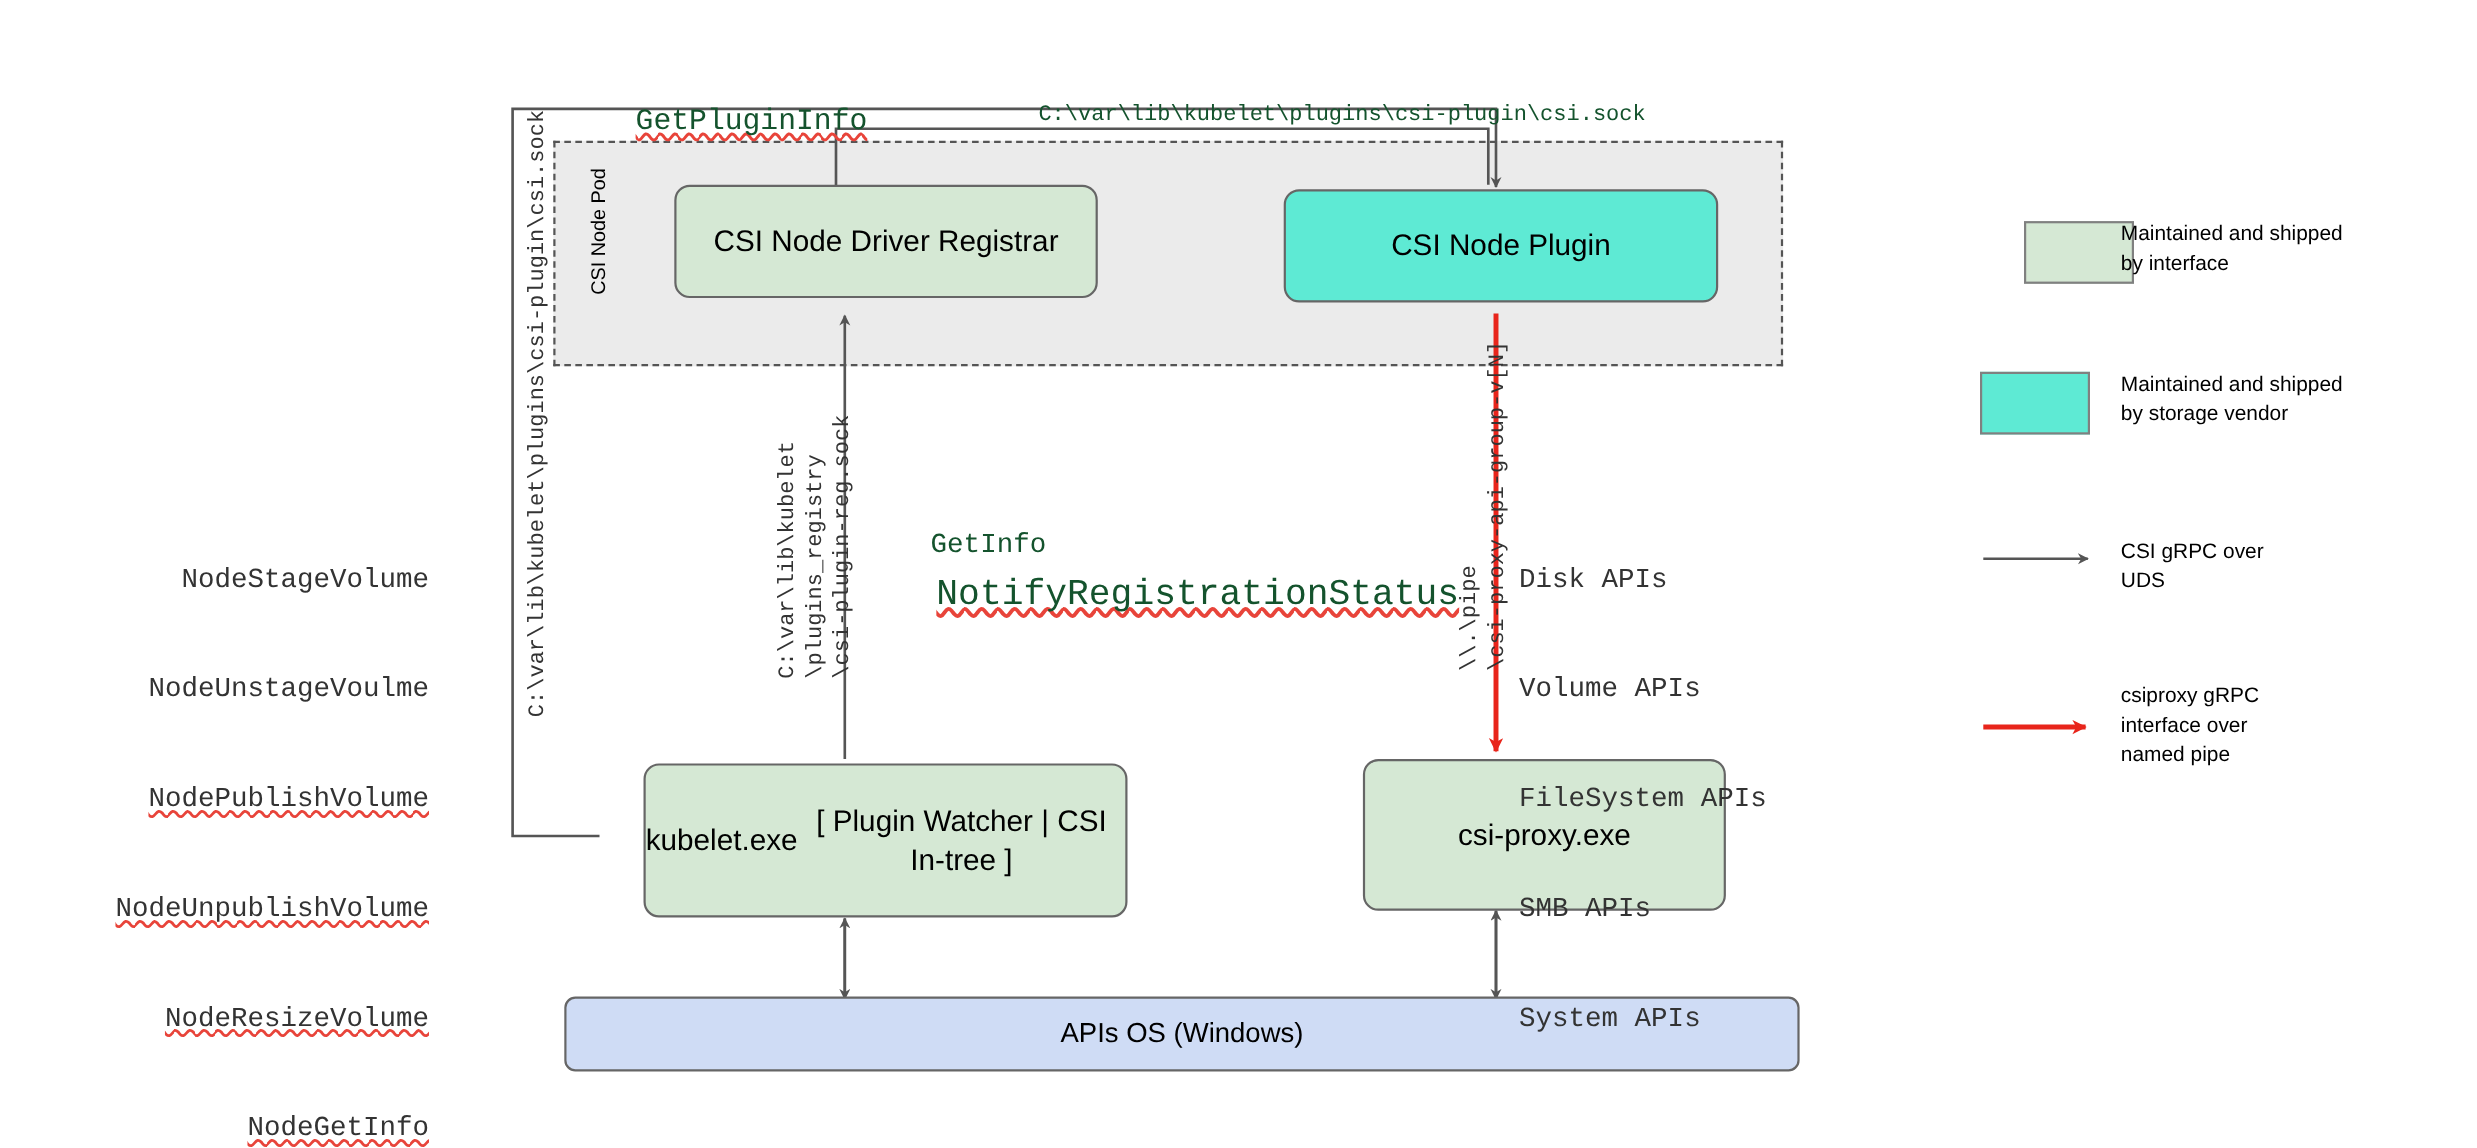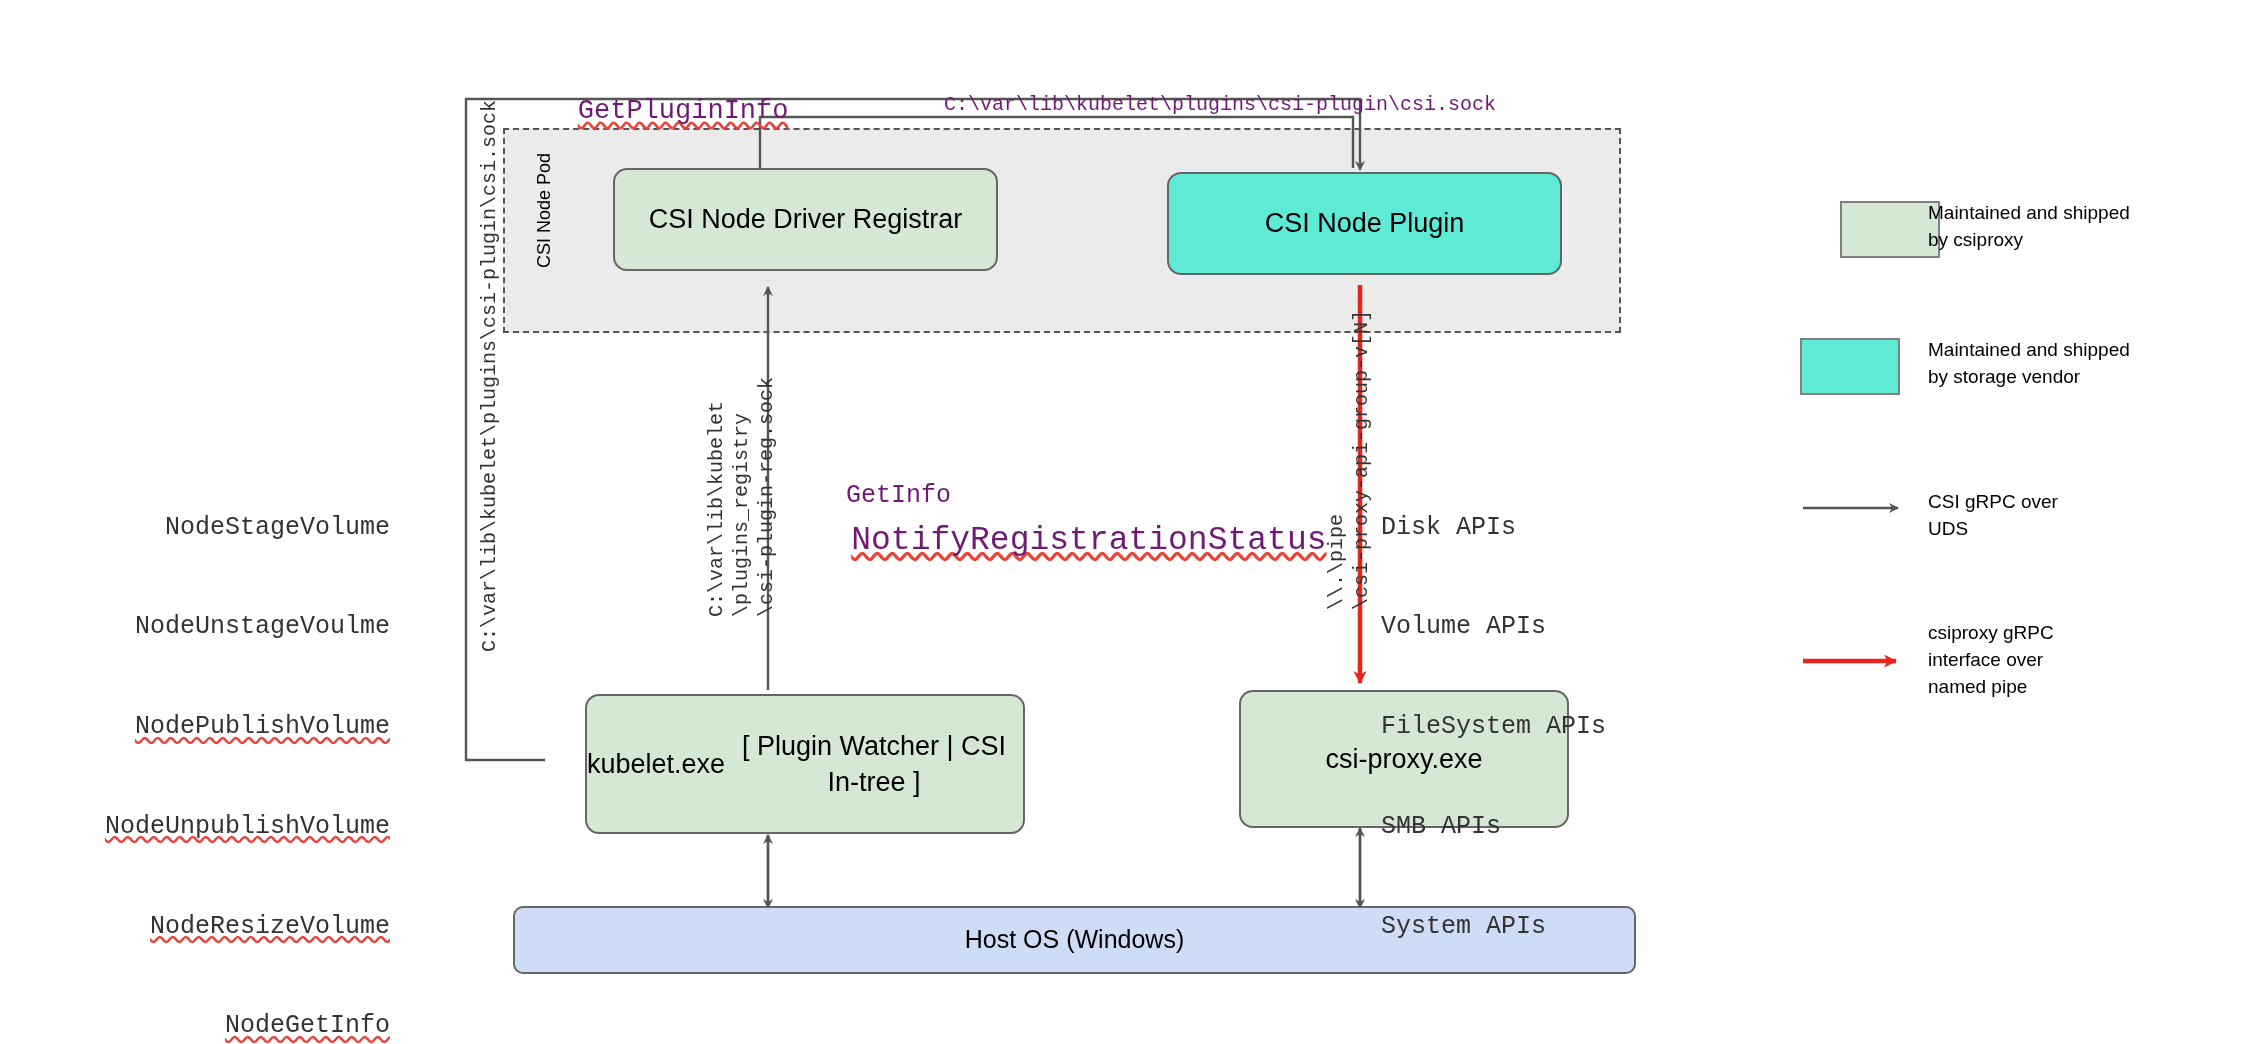--- a/index.html
+++ b/index.html
@@ -15,21 +15,21 @@
 
   .green{background:#d5e8d4;margin-left:40px;}
   .yellow{background:#5eead4;}
   .blue{background:#cfdcf5;}
 
   .podbox{position:absolute;box-sizing:border-box;background:#ebebeb;
           border:2px dashed #555555;}
   .podlabel{position:absolute;font-size:18px;color:#000;white-space:nowrap;
             transform:rotate(-90deg);transform-origin:left top;}
 
-  .mono{font-family:"Liberation Mono",monospace;color:#701a75;white-space:pre;}
+  .mono{font-family:"Liberation Mono",monospace;color:#14532d;white-space:pre;}
   .mono-lbl{position:absolute;font-size:22px;}
   .rot{position:absolute;transform:rotate(-90deg);transform-origin:left top;
        white-space:pre;font-family:"Liberation Mono",monospace;font-size:20px;color:#333;}
 
   .sp{ text-decoration:underline wavy #e8443a; text-decoration-skip-ink:none;
        text-underline-offset:3px;}
 
   .oplist{position:absolute;text-align:right;font-family:"Liberation Mono",monospace;
           font-size:25px;color:#333;line-height:1.33;white-space:pre;}
   .apilist{position:absolute;text-align:left;font-family:"Liberation Mono",monospace;
@@ -97,21 +97,21 @@
   <div class="node green" style="left:545px;top:694px;width:440px;height:140px;">
     <span class="ttl stack-line">kubelet.exe</span>
     <span class="ttl stack-line">[ Plugin Watcher | CSI In-tree ]</span>
   </div>
 
   <div class="node green" style="left:1199px;top:690px;width:330px;height:138px;">
     <span class="ttl">csi-proxy.exe</span>
   </div>
 
   <div class="node blue" style="left:513px;top:906px;width:1123px;height:68px;border-radius:10px;">
-    <span class="ttl" style="font-size:25px;">Host OS (Windows)</span>
+    <span class="ttl" style="font-size:25px;">APIs OS (Windows)</span>
   </div>
 
   <div class="mono mono-lbl" style="left:513px;top:66px;font-size:27px;">
     <span class="sp">GetPluginInfo</span>
   </div>
 
   <div class="mono mono-lbl" style="left:896px;top:70px;font-size:20px;">
     <span>C:\var\lib\kubelet\plugins\csi-plugin\csi.sock</span>
   </div>
 
@@ -159,21 +159,21 @@
     <div>FileSystem APIs</div>
     <div>SMB APIs</div>
     <div>System APIs</div>
   </div>
 
   <div>
 
     <div class="legend-swatch green" style="left:1800px;top:201px;"></div>
     <div class="legend-text" style="left:1928px;top:200px;width:250px;">
       <div>Maintained and shipped</div>
-      <div>by csiproxy</div>
+      <div>by interface</div>
     </div>
 
     <div class="legend-swatch yellow" style="left:1800px;top:338px;"></div>
     <div class="legend-text" style="left:1928px;top:337px;width:250px;">
       <div>Maintained and shipped</div>
       <div>by storage vendor</div>
     </div>
 
     <svg style="position:absolute;left:1800px;top:490px;width:120px;height:36px;" viewBox="0 0 120 36">
       <defs>

